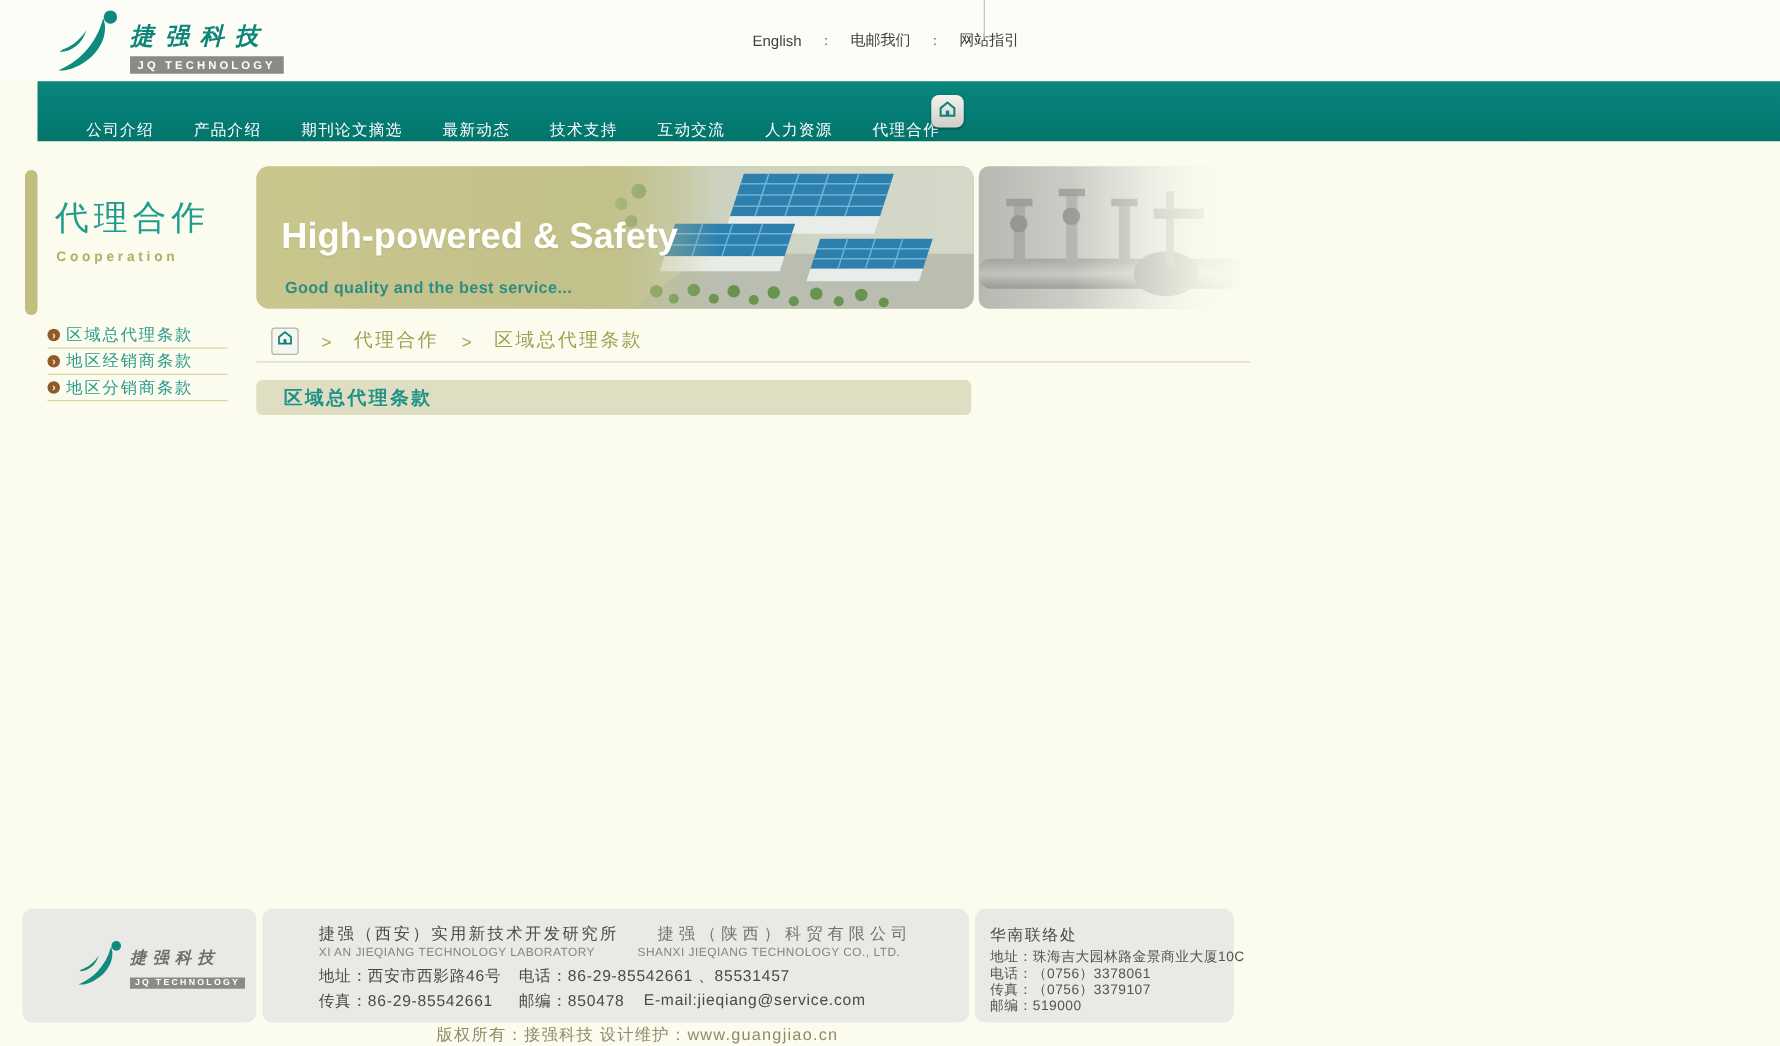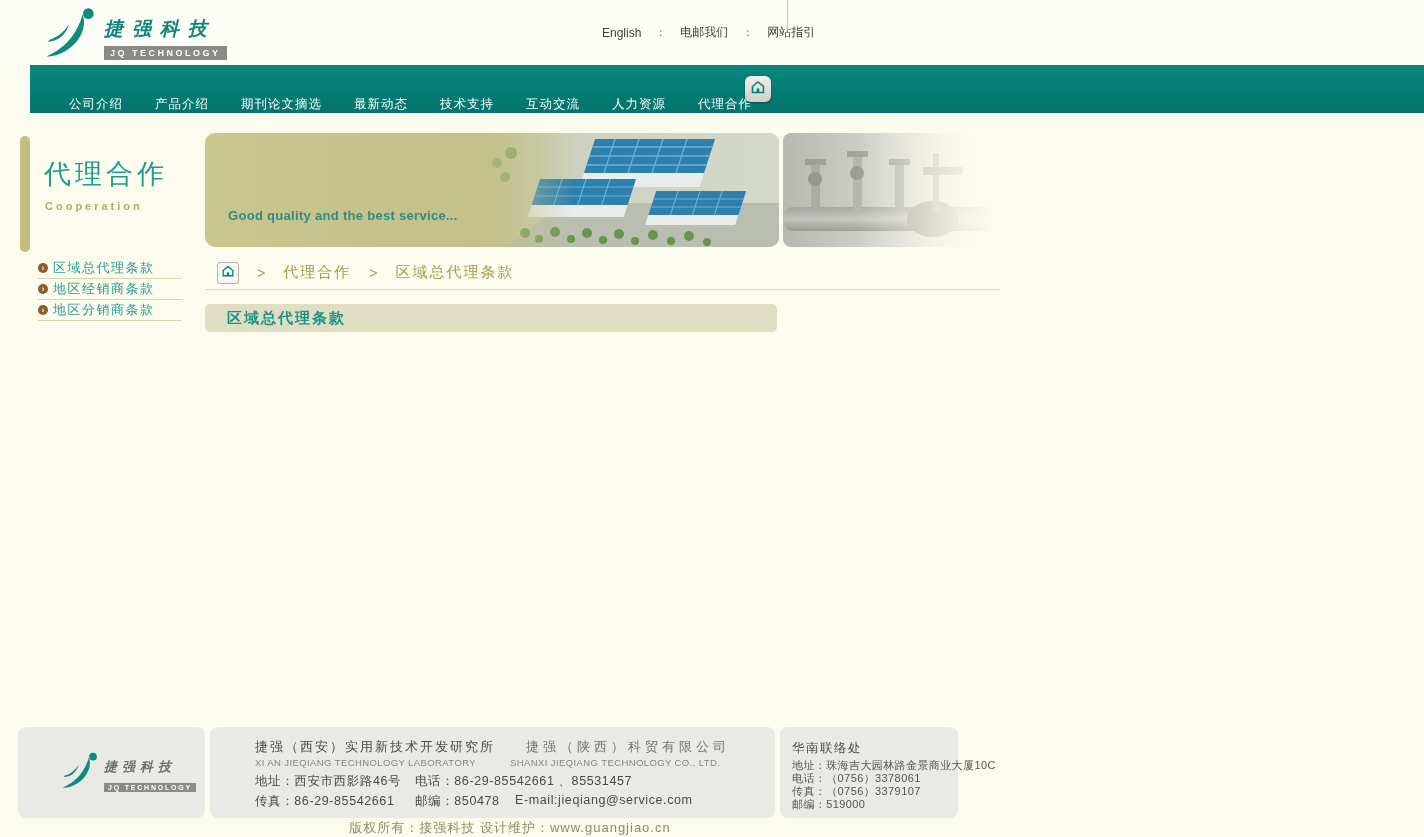--- a/index.html
+++ b/index.html
@@ -42,21 +42,21 @@
   .side-bullet{width:10px;height:10px;border-radius:50%;background:#8d5a28;color:#f4e9d8;font-size:9px;
     line-height:10px;text-align:center;margin-right:5px;flex:0 0 auto;font-weight:bold;}
   .side-label{color:#2a9a8c;font-size:13px;letter-spacing:1.5px;white-space:nowrap;}
 
   
   .banner-main{position:absolute;left:205px;top:133px;width:574px;height:114px;border-radius:10px;
     overflow:hidden;background:linear-gradient(90deg,#c9c68e 0%,#c2c189 50%,#bcbf8c 100%);}
   .banner-main svg{position:absolute;left:0;top:0;}
   .banner-headline{position:absolute;left:20px;top:40px;color:#fefefb;font-size:29px;font-weight:bold;
     letter-spacing:0px;white-space:nowrap;text-shadow:0 1px 1px rgba(120,120,80,0.25);}
-  .banner-subline{position:absolute;left:23px;top:75px;color:#2d8d84;font-size:13px;font-weight:bold;
+  .banner-subline{position:absolute;left:23px;top:89px;color:#2d8d84;font-size:13px;font-weight:bold;
     letter-spacing:0.3px;white-space:nowrap;}
   .banner-side{position:absolute;left:783px;top:133px;width:215px;height:114px;border-radius:8px;
     overflow:hidden;background:linear-gradient(90deg,#b6b9b1 0%,#d8d8d2 55%,#f4f4ec 85%,#fbfbee 100%);}
   .banner-side .fade{position:absolute;inset:0;background:linear-gradient(90deg,rgba(251,251,238,0) 35%,rgba(251,251,238,0.75) 80%,#fbfbee 100%);}
 
   
   .breadcrumb{position:absolute;left:205px;top:256px;width:795px;height:33px;border-bottom:1px solid #dad9c1;
     display:flex;align-items:center;}
   .crumb-home{width:20px;height:20px;border:1px solid #b3b3a6;background:#f6f6f0;border-radius:3px;
     display:flex;align-items:center;justify-content:center;cursor:pointer;margin-left:12px;}
@@ -65,21 +65,21 @@
 
   
   .content-titlebar{position:absolute;left:205px;top:304px;width:572px;height:28px;background:#dfdec3;
     border-radius:5px;display:flex;align-items:center;}
   .content-title{margin-left:22px;color:#1d9388;font-size:15px;font-weight:bold;letter-spacing:2px;}
 
   
   .fbox{position:absolute;top:727px;height:91px;background:#e9e9e6;border-radius:8px;}
   .fbox1{left:18px;width:187px;}
   .fbox2{left:210px;width:565px;}
-  .fbox3{left:780px;width:178px;}
+  .fbox3{left:780px;width:207px;}
   .flogo{position:absolute;left:40px;top:24px;display:flex;align-items:flex-start;}
   .flogo-text{margin-left:4px;margin-top:6px;}
   .flogo-cn{font-family:"DejaVu Serif","Liberation Serif",serif;font-style:italic;font-weight:bold;
     color:#6f6f6a;font-size:13px;letter-spacing:5px;white-space:nowrap;}
   .flogo-en-box{margin-top:2px;background:#8a8a86;color:#fff;font-size:7px;font-weight:bold;
     letter-spacing:1.8px;padding:1px 4px;display:inline-block;}
   .fbox2 span{position:absolute;white-space:nowrap;}
   .f-cn{font-size:13px;color:#4a4a46;letter-spacing:2px;}
   .f-cn2{font-size:13px;color:#737373;letter-spacing:4px;margin-left:16px;}
   .f-en{font-size:9.5px;color:#85857f;letter-spacing:0.4px;}
@@ -215,20 +215,21 @@
         <circle cx="448" cy="102" r="5"></circle>
       <circle cx="466" cy="108" r="4"></circle>
         <circle cx="484" cy="103" r="5"></circle>
         <circle cx="502" cy="109" r="4"></circle>
       <circle cx="306" cy="20" r="6"></circle>
         <circle cx="292" cy="30" r="5"></circle>
         <circle cx="300" cy="44" r="5"></circle>
     </g>
     <rect x="260" y="0" width="110" height="114" fill="url(#g-blend)"></rect>
   </svg>
+  <div class="banner-headline">High-powered &amp; Safety</div>
   <div class="banner-subline">Good quality and the best service...</div>
 </div>
 
 <div class="banner-side">
   <svg width="215" height="114" viewBox="0 0 215 114" style="opacity:0.55">
     <defs>
       <linearGradient id="g-pipe" x1="0" y1="0" x2="0" y2="1">
         <stop offset="0" stop-color="#8f8f8b"></stop>
           <stop offset="0.5" stop-color="#c9c9c4"></stop>
           <stop offset="1" stop-color="#7e7e7a"></stop>

